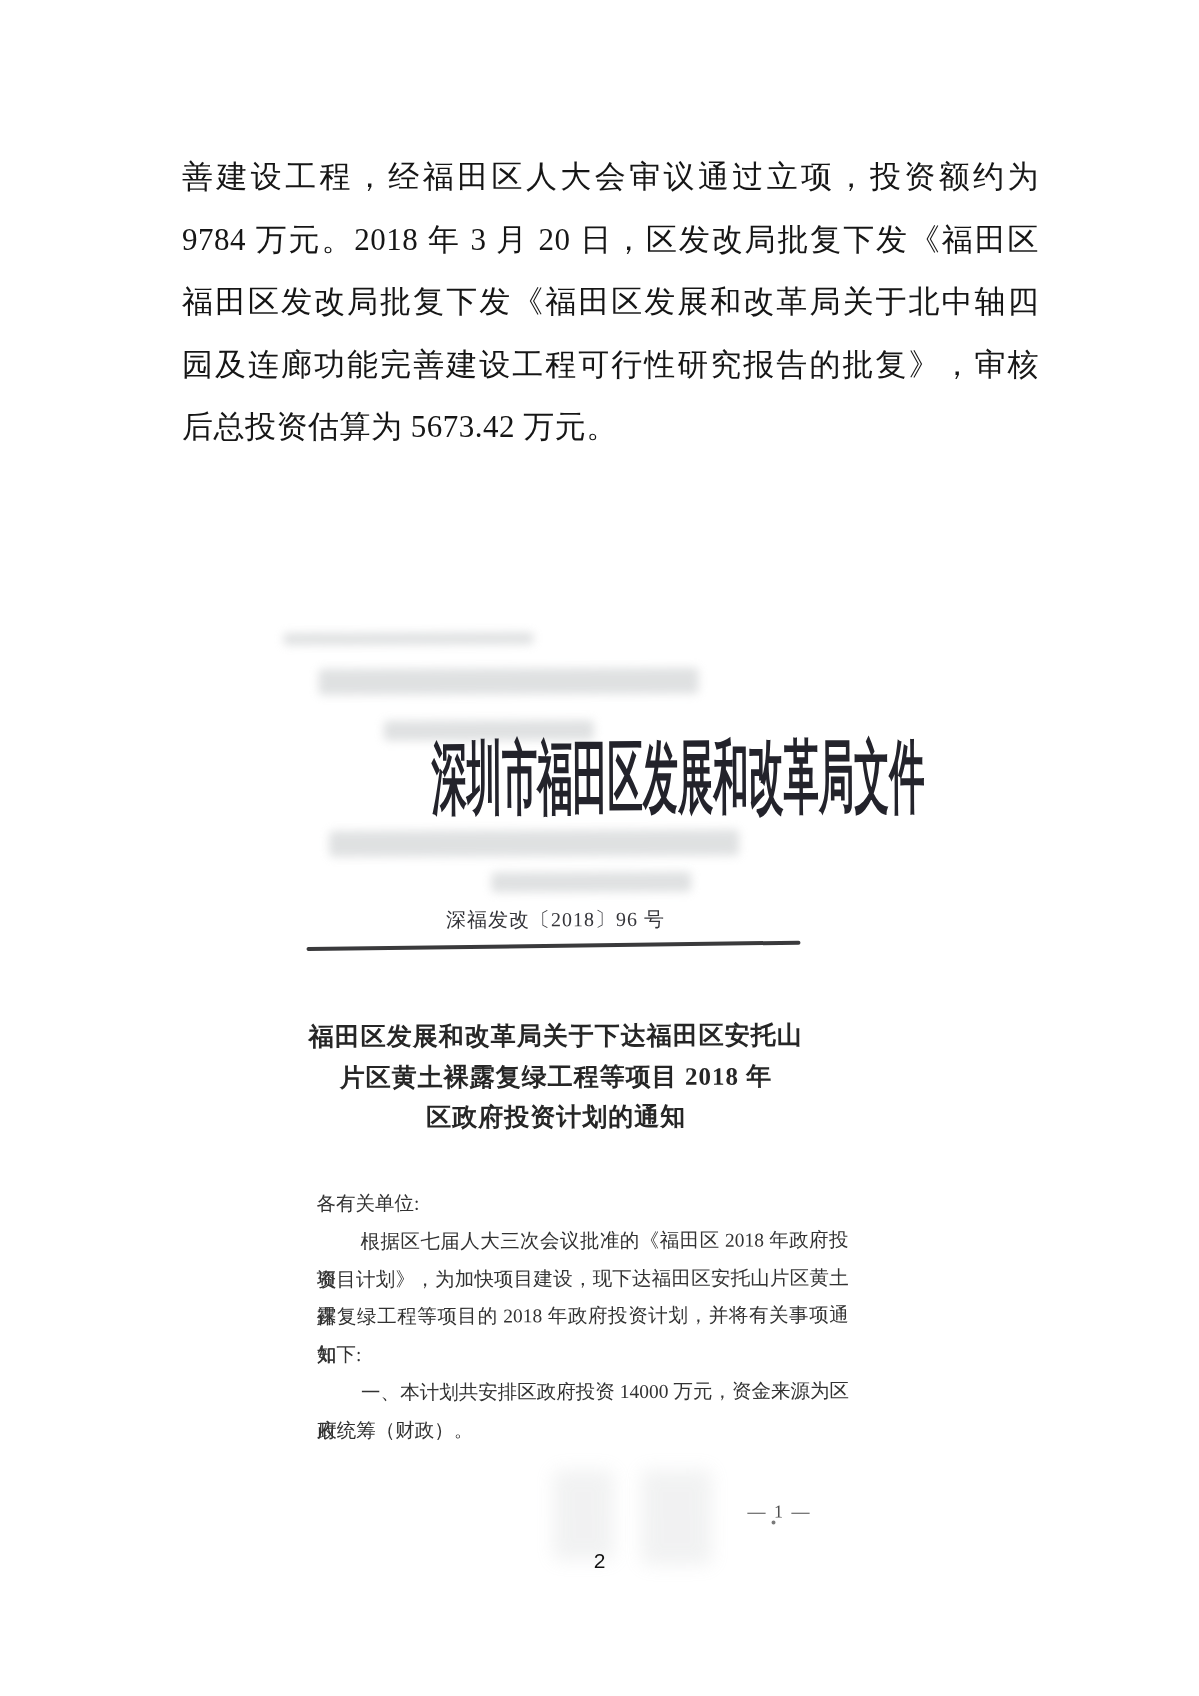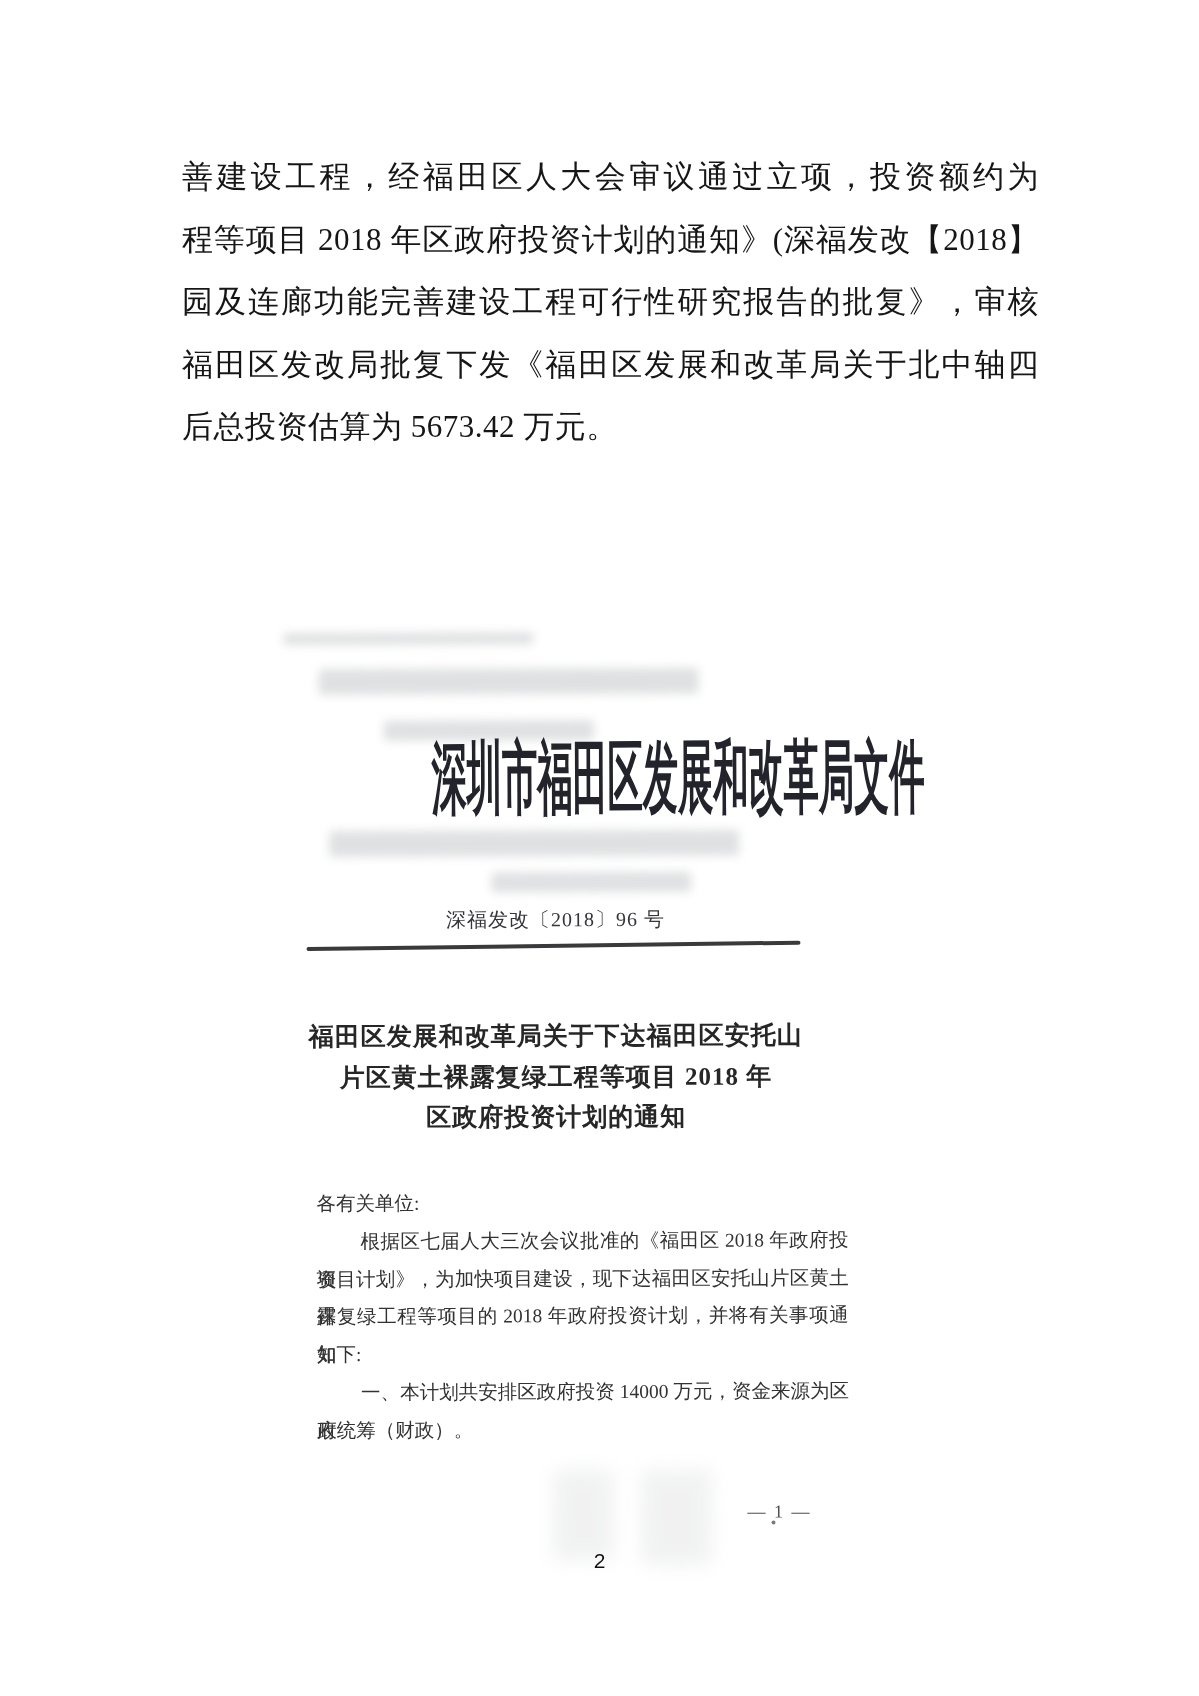--- a/index.html
+++ b/index.html
@@ -65,23 +65,23 @@
   
   .ghost{background:#b4b8ba;filter:blur(5px);opacity:.42;border-radius:4px;}
   .ghost.soft{opacity:.18;filter:blur(9px);}
   .dot-artifact{width:4px;height:4px;border-radius:50%;background:#7a7a7a;}
 </style>
 </head>
 <body>
 
 <div class="abs para">
   <div class="line j">善建设工程，经福田区人大会审议通过立项，投资额约为</div>
-  <div class="line j">程等项目 2018 年区政府投资计划的通知》(深福发改【2018】</div>
+  <div class="line j">9784 万元。2018 年 3 月 20 日，区发改局批复下发《福田区</div>
+  <div class="line j">福田区发改局批复下发《福田区发展和改革局关于北中轴四</div>
   <div class="line j">园及连廊功能完善建设工程可行性研究报告的批复》，审核</div>
-  <div class="line j">福田区发改局批复下发《福田区发展和改革局关于北中轴四</div>
   <div class="line">后总投资估算为 5673.42 万元。</div>
 </div>
 
 <div class="abs scan">
 
   <div class="abs ghost" style="left:7px;top:4px;width:250px;height:12px;"></div>
   <div class="abs ghost" style="left:42px;top:40px;width:380px;height:26px;"></div>
   <div class="abs ghost" style="left:107px;top:92px;width:210px;height:20px;"></div>
   <div class="abs ghost" style="left:52px;top:202px;width:410px;height:26px;"></div>
   <div class="abs ghost" style="left:214px;top:244px;width:200px;height:20px;"></div>

